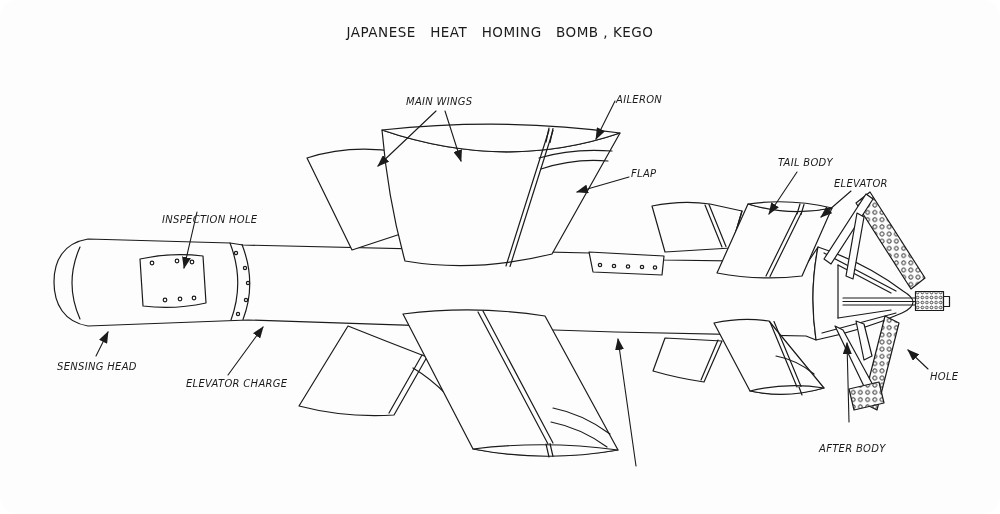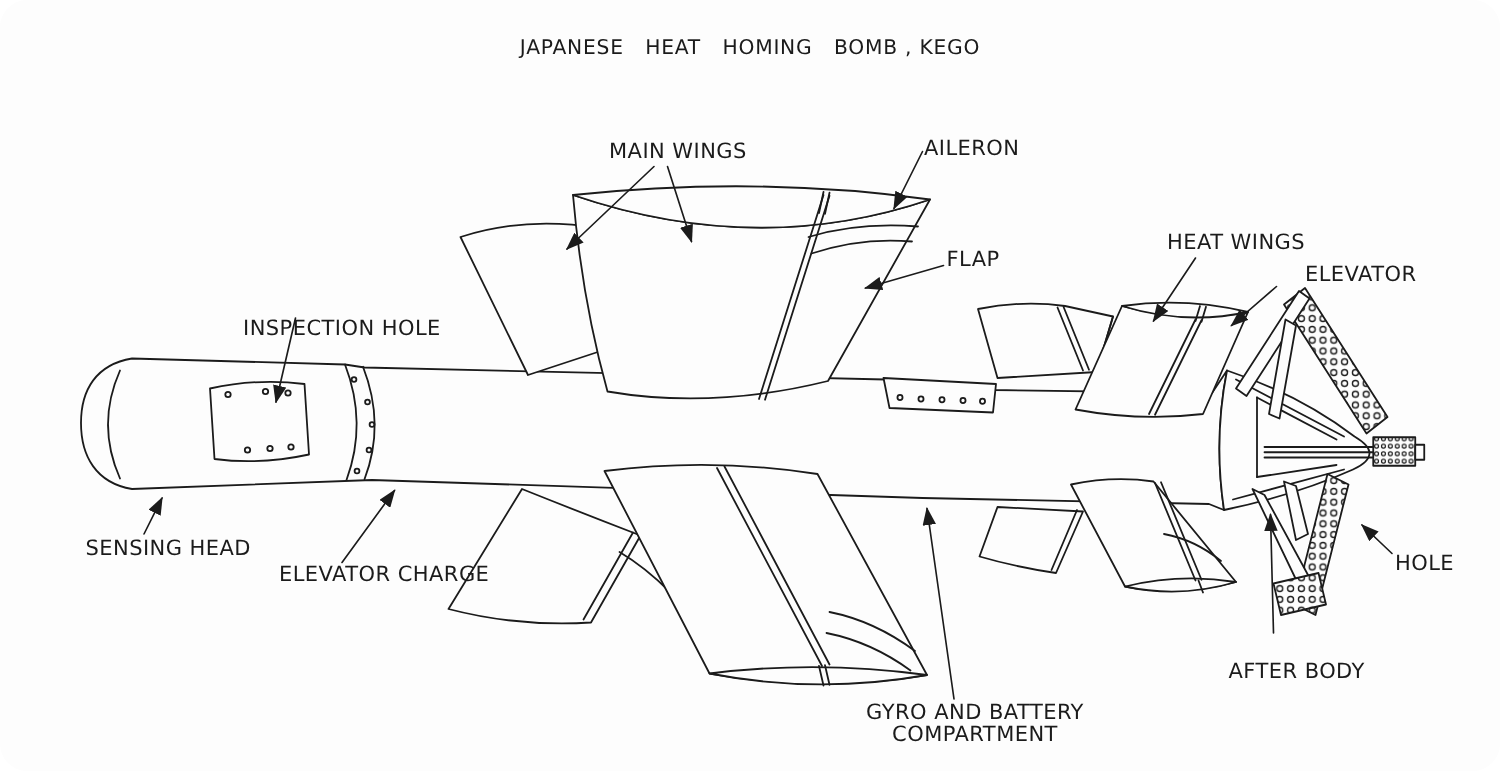--- a/index.html
+++ b/index.html
@@ -14,23 +14,24 @@
   }
   .stage svg{position:absolute;left:0;top:0;}
   .title{
     position:absolute;left:0;top:24px;width:100%;
     text-align:center;
     font-size:13.5px;letter-spacing:.5px;
     white-space:pre;
   }
   .lbl{
     position:absolute;
-    font-size:14px;letter-spacing:.3px;
+    font-size:10px;letter-spacing:.3px;
     white-space:pre-line;
     line-height:15px;
+    font-style:italic;
   }
   .lbl.center{text-align:center;}
 </style>
 </head>
 <body>
 
 <div class="stage">
 
   <div class="title">JAPANESE   HEAT   HOMING   BOMB , KEGO</div>
 
@@ -183,22 +184,20 @@
         <path d="M636,466 L618,339" marker-end="url(#ah)"></path>
         <path d="M849,422 L847,343" marker-end="url(#ah)"></path>
         <path d="M928,369 L908,350" marker-end="url(#ah)"></path>
       </g>
     </g>
   </svg>
 
   <div class="lbl" style="left:406px;top:94px">MAIN WINGS</div>
   <div class="lbl" style="left:616px;top:92px">AILERON</div>
   <div class="lbl" style="left:631px;top:166px">FLAP</div>
-  <div class="lbl" style="left:778px;top:155px">HEAT WINGS</div>
-  <div class="lbl" style="left:870px;top:176px">ELEVATOR</div>
+  <div class="lbl" style="left:778px;top:155px">TAIL BODY</div>
+  <div class="lbl" style="left:834px;top:176px">ELEVATOR</div>
   <div class="lbl" style="left:162px;top:212px">INSPECTION HOLE</div>
   <div class="lbl" style="left:57px;top:359px">SENSING HEAD</div>
   <div class="lbl" style="left:186px;top:376px">ELEVATOR CHARGE</div>
-  <div class="lbl center" style="left:560px;top:468px;width:180px">GYRO AND BATTERY
-COMPARTMENT</div>
   <div class="lbl" style="left:819px;top:441px">AFTER BODY</div>
   <div class="lbl" style="left:930px;top:369px">HOLE</div>
 </div>
 
 </body></html>

